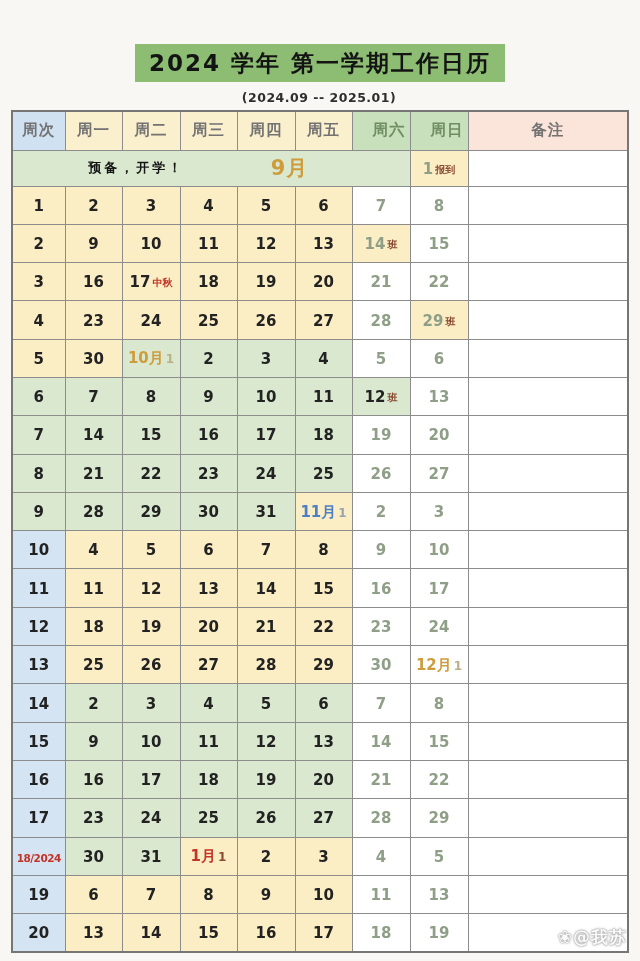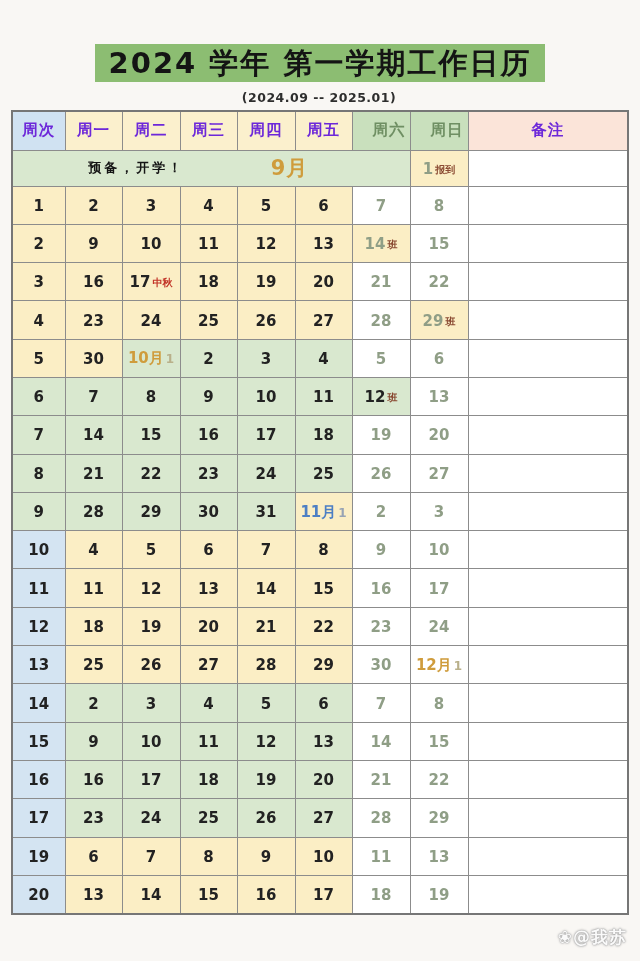--- a/index.html
+++ b/index.html
@@ -4,35 +4,35 @@
 <style>
   html,body{margin:0;padding:0;}
   body{
     width:640px;height:961px;position:relative;overflow:hidden;
     background:var(--page_bg,#f9f7f4);
     font-family:"DejaVu Sans","Liberation Sans",sans-serif;
   }
   .title-wrap{text-align:center;padding-top:44px;}
   .title{
     display:inline-block;background:var(--title_green,#8cbd72);color:#141414;
-    font-size:29px;font-weight:700;letter-spacing:2px;padding:4px 14px;line-height:30px;
+    font-size:23px;font-weight:700;letter-spacing:2px;padding:4px 14px;line-height:30px;
   }
   .subtitle{
     width:616px;margin:0 auto;text-align:center;font-size:12.5px;font-weight:600;
     color:#2e2e2e;padding:8px 2px 5px 0;letter-spacing:0.5px;
   }
   table{
     border-collapse:collapse;table-layout:fixed;width:616px;margin:0 auto;
     border:2px solid #767676;background:#fff;
   }
   th,td{border:1px solid var(--border,#8c8c8c);text-align:center;vertical-align:middle;padding:0;overflow:hidden;}
   thead tr{height:39px;}
   tr.month-row{height:36px;}
   tr.cal-row{height:38.3px;}
-  .hdr{font-size:15.5px;font-weight:700;color:#6d28d9;letter-spacing:1px;}
+  .hdr{font-size:15.5px;font-weight:700;color:#737373;letter-spacing:1px;}
   
   .bg-hb{background:var(--header_blue,#d0e2f2);}
   .bg-hy{background:var(--header_yellow,#fbf0cd);}
   .bg-hg{background:var(--header_green,#c9e0bd);padding-left:16px;}
   .bg-hp{background:var(--header_pink,#fbe4d9);}
   
   .bg-y{background:var(--cell_yellow,#fbeec5);}
   .bg-g{background:var(--cell_green,#d9e8cf);}
   .bg-b{background:var(--cell_blue,#d4e4f2);}
   .bg-w{background:#ffffff;}
@@ -290,20 +290,31 @@
         <td class="cell bg-g"><span class="num fc-k">23</span></td>
         <td class="cell bg-g"><span class="num fc-k">24</span></td>
         <td class="cell bg-g"><span class="num fc-k">25</span></td>
         <td class="cell bg-g"><span class="num fc-k">26</span></td>
         <td class="cell bg-g"><span class="num fc-k">27</span></td>
         <td class="cell bg-w"><span class="num fc-wk">28</span></td>
         <td class="cell bg-w"><span class="num fc-wk">29</span></td>
         <td class="cell bg-w"></td>
       </tr>
       <tr class="cal-row">
+        <td class="cell bg-b"><span class="num fc-red sz-s">18/2024</span></td>
+        <td class="cell bg-g"><span class="num fc-k">30</span></td>
+        <td class="cell bg-g"><span class="num fc-k">31</span></td>
+        <td class="cell bg-y"><span class="num fc-red">1月</span><span class="sfx fc-dred sfx-m">1</span></td>
+        <td class="cell bg-y"><span class="num fc-k">2</span></td>
+        <td class="cell bg-y"><span class="num fc-k">3</span></td>
+        <td class="cell bg-w"><span class="num fc-wk">4</span></td>
+        <td class="cell bg-w"><span class="num fc-wk">5</span></td>
+        <td class="cell bg-w"></td>
+      </tr>
+      <tr class="cal-row">
         <td class="cell bg-b"><span class="num fc-k">19</span></td>
         <td class="cell bg-y"><span class="num fc-k">6</span></td>
         <td class="cell bg-y"><span class="num fc-k">7</span></td>
         <td class="cell bg-y"><span class="num fc-k">8</span></td>
         <td class="cell bg-y"><span class="num fc-k">9</span></td>
         <td class="cell bg-y"><span class="num fc-k">10</span></td>
         <td class="cell bg-w"><span class="num fc-wk">11</span></td>
         <td class="cell bg-w"><span class="num fc-wk">13</span></td>
         <td class="cell bg-w"></td>
       </tr>

